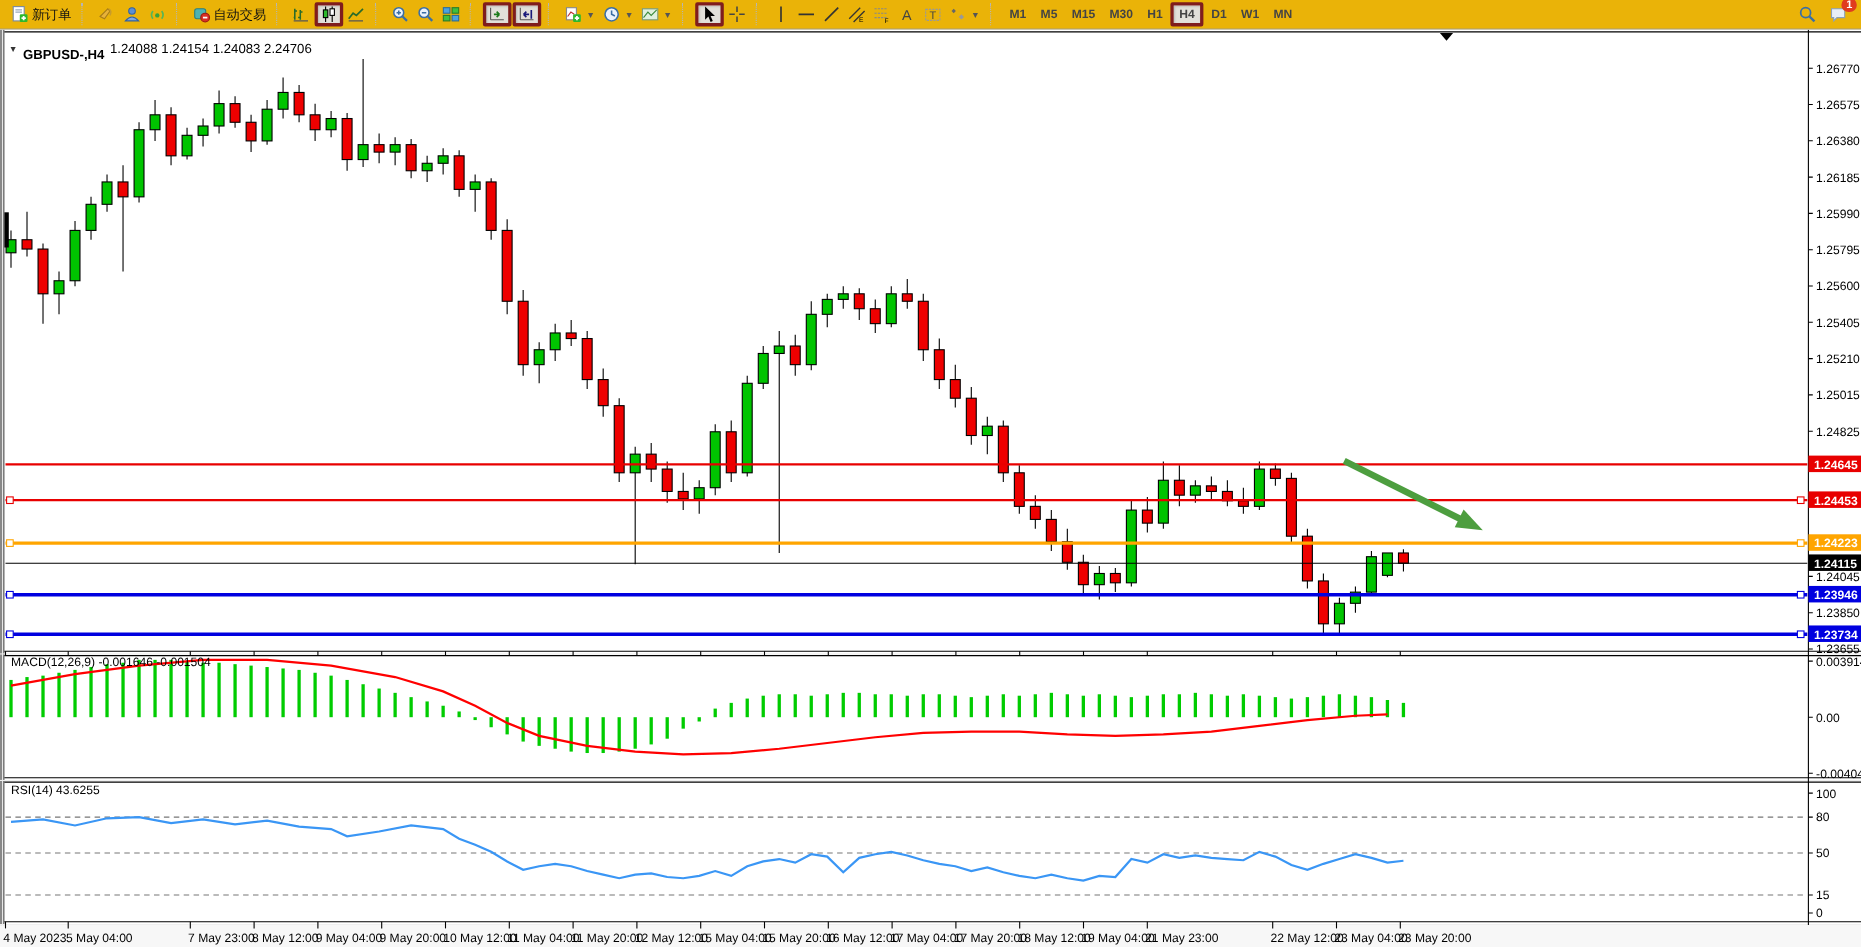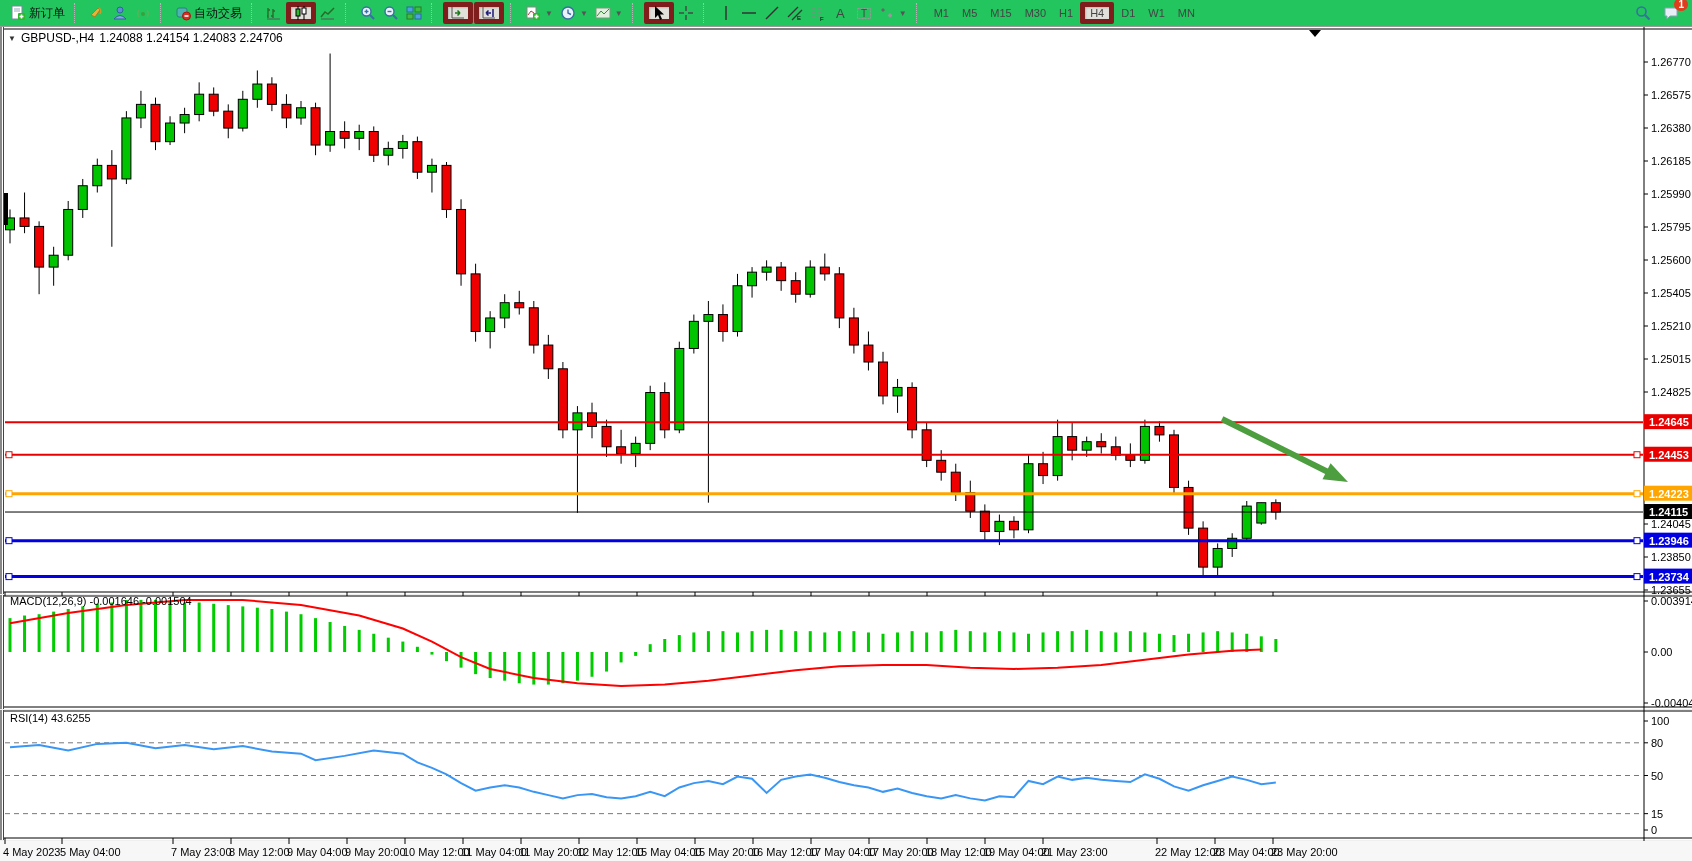--- a/index.html
+++ b/index.html
@@ -1,28 +1,28 @@
 <!DOCTYPE html>
 <html><head>
 <meta charset="utf-8">
 <style>
   html,body{margin:0;padding:0;background:#fff;font-family:"Liberation Sans",sans-serif;}
   .app{position:relative;width:1692px;height:861px;overflow:hidden;background:#fff;}
   
-  .toolbar{position:absolute;top:0;left:0;width:1692px;height:27px;background:#22c55e;
+  .toolbar{position:absolute;top:0;left:0;width:1692px;height:27px;background:#eab308;
     border-bottom:1px solid #9a9a9a;display:flex;align-items:center;padding:0 4px;box-sizing:border-box;gap:1px;}
   .tb-group{display:flex;align-items:center;gap:1px;padding:0 3px;}
   .tb-sep{width:5px;height:20px;margin:0 2px;border-left:1px dotted #b5b5b5;}
   .tb-btn{display:flex;align-items:center;gap:3px;height:22px;min-width:22px;padding:0 2px;
     border:1px solid transparent;border-radius:2px;box-sizing:border-box;justify-content:center;
     font-size:12px;color:#222;cursor:default;}
-  .tb-btn.pressed{border:5px solid #7f1d1d;background:#e2e0da;box-shadow:inset 1px 1px 2px rgba(0,0,0,.18);}
+  .tb-btn.pressed{border:3px solid #7f1d1d;background:#e2e0da;box-shadow:inset 1px 1px 2px rgba(0,0,0,.18);}
   .tb-btn .caret{font-size:8px;color:#555;margin-left:1px;}
   .tb-label{font-size:12px;color:#111;}
-  .tf-btn{font-size:11px;font-weight:normal;color:#444;padding:0 5px;text-align:right;}
+  .tf-btn{font-size:11px;font-weight:bold;color:#444;padding:0 5px;text-align:right;}
   .tb-right{margin-left:auto;display:flex;align-items:center;gap:6px;padding-right:6px;}
   .badge{position:absolute;top:-5px;right:-7px;background:#e03c1e;color:#fff;border-radius:8px;
     font-size:10px;font-weight:bold;padding:0 4px;line-height:13px;}
   .chat-wrap{position:relative;}
   .icon16{width:16px;height:16px;display:block;}
   
   .surface{position:absolute;top:27px;left:0;width:1692px;height:834px;background:#fff;}
   svg text{font-family:"Liberation Sans",sans-serif;}
   .title-row{position:absolute;top:4px;left:8px;font-size:12px;color:#000;display:flex;align-items:center;gap:5px;}
   .title-tri{font-size:8px;color:#333;}
@@ -701,17 +701,17 @@
           <text x="1649" y="489.02250000000123" font-size="11" fill="#fff" font-weight="bold">1.24115</text>
         </g>
         <g>
           <line x1="1222" y1="392" x2="1334" y2="448" stroke="#4d9e3f" stroke-width="6"></line>
           <polygon points="1348,455 1330.5586697755016,436.2170289890018 1322.5088250565022,452.31671842700024" fill="#4d9e3f"></polygon>
         </g>
         <polygon points="1309,3 1321,3 1315,10" fill="#000"></polygon>
       </svg>
     <div class="title-row">
       <span class="title-tri">▼</span>
-      <span style="font-weight:normal;">GBPUSD-,H4</span>
+      <span style="font-weight:bold;margin-top:12px;">GBPUSD-,H4</span>
       <span>1.24088 1.24154 1.24083 2.24706</span>
     </div>
   </div>
 </div>
 
 </body></html>

